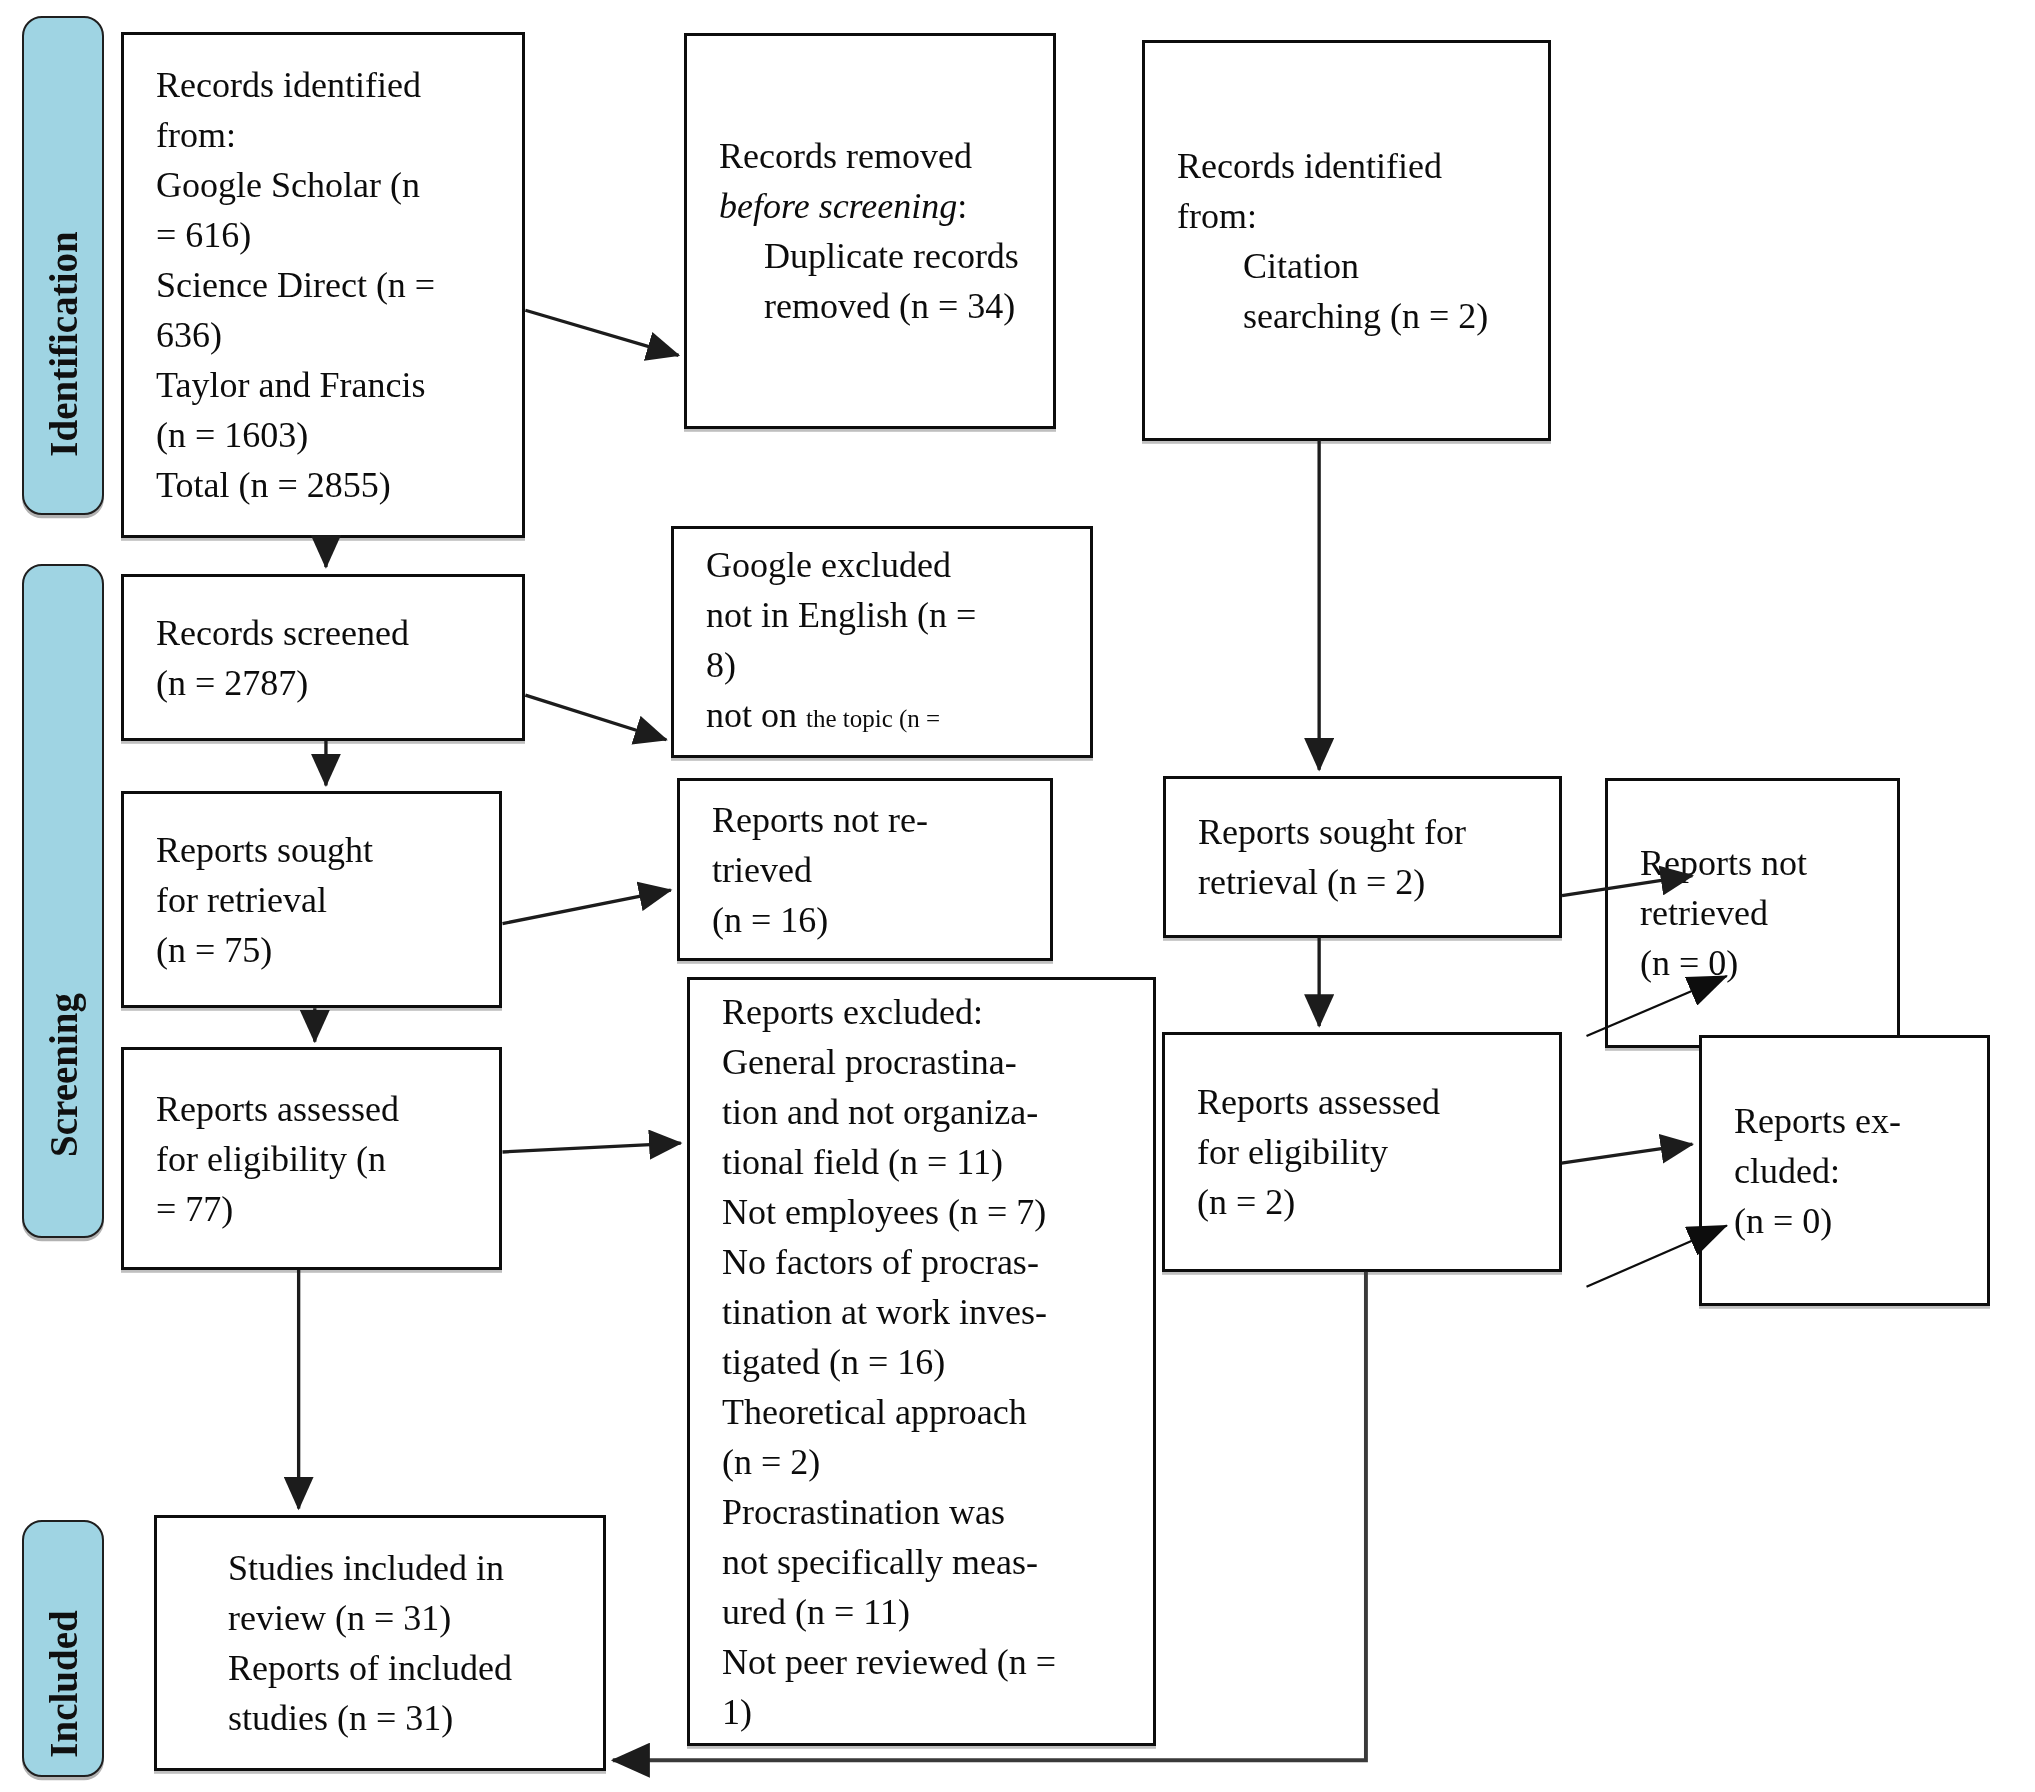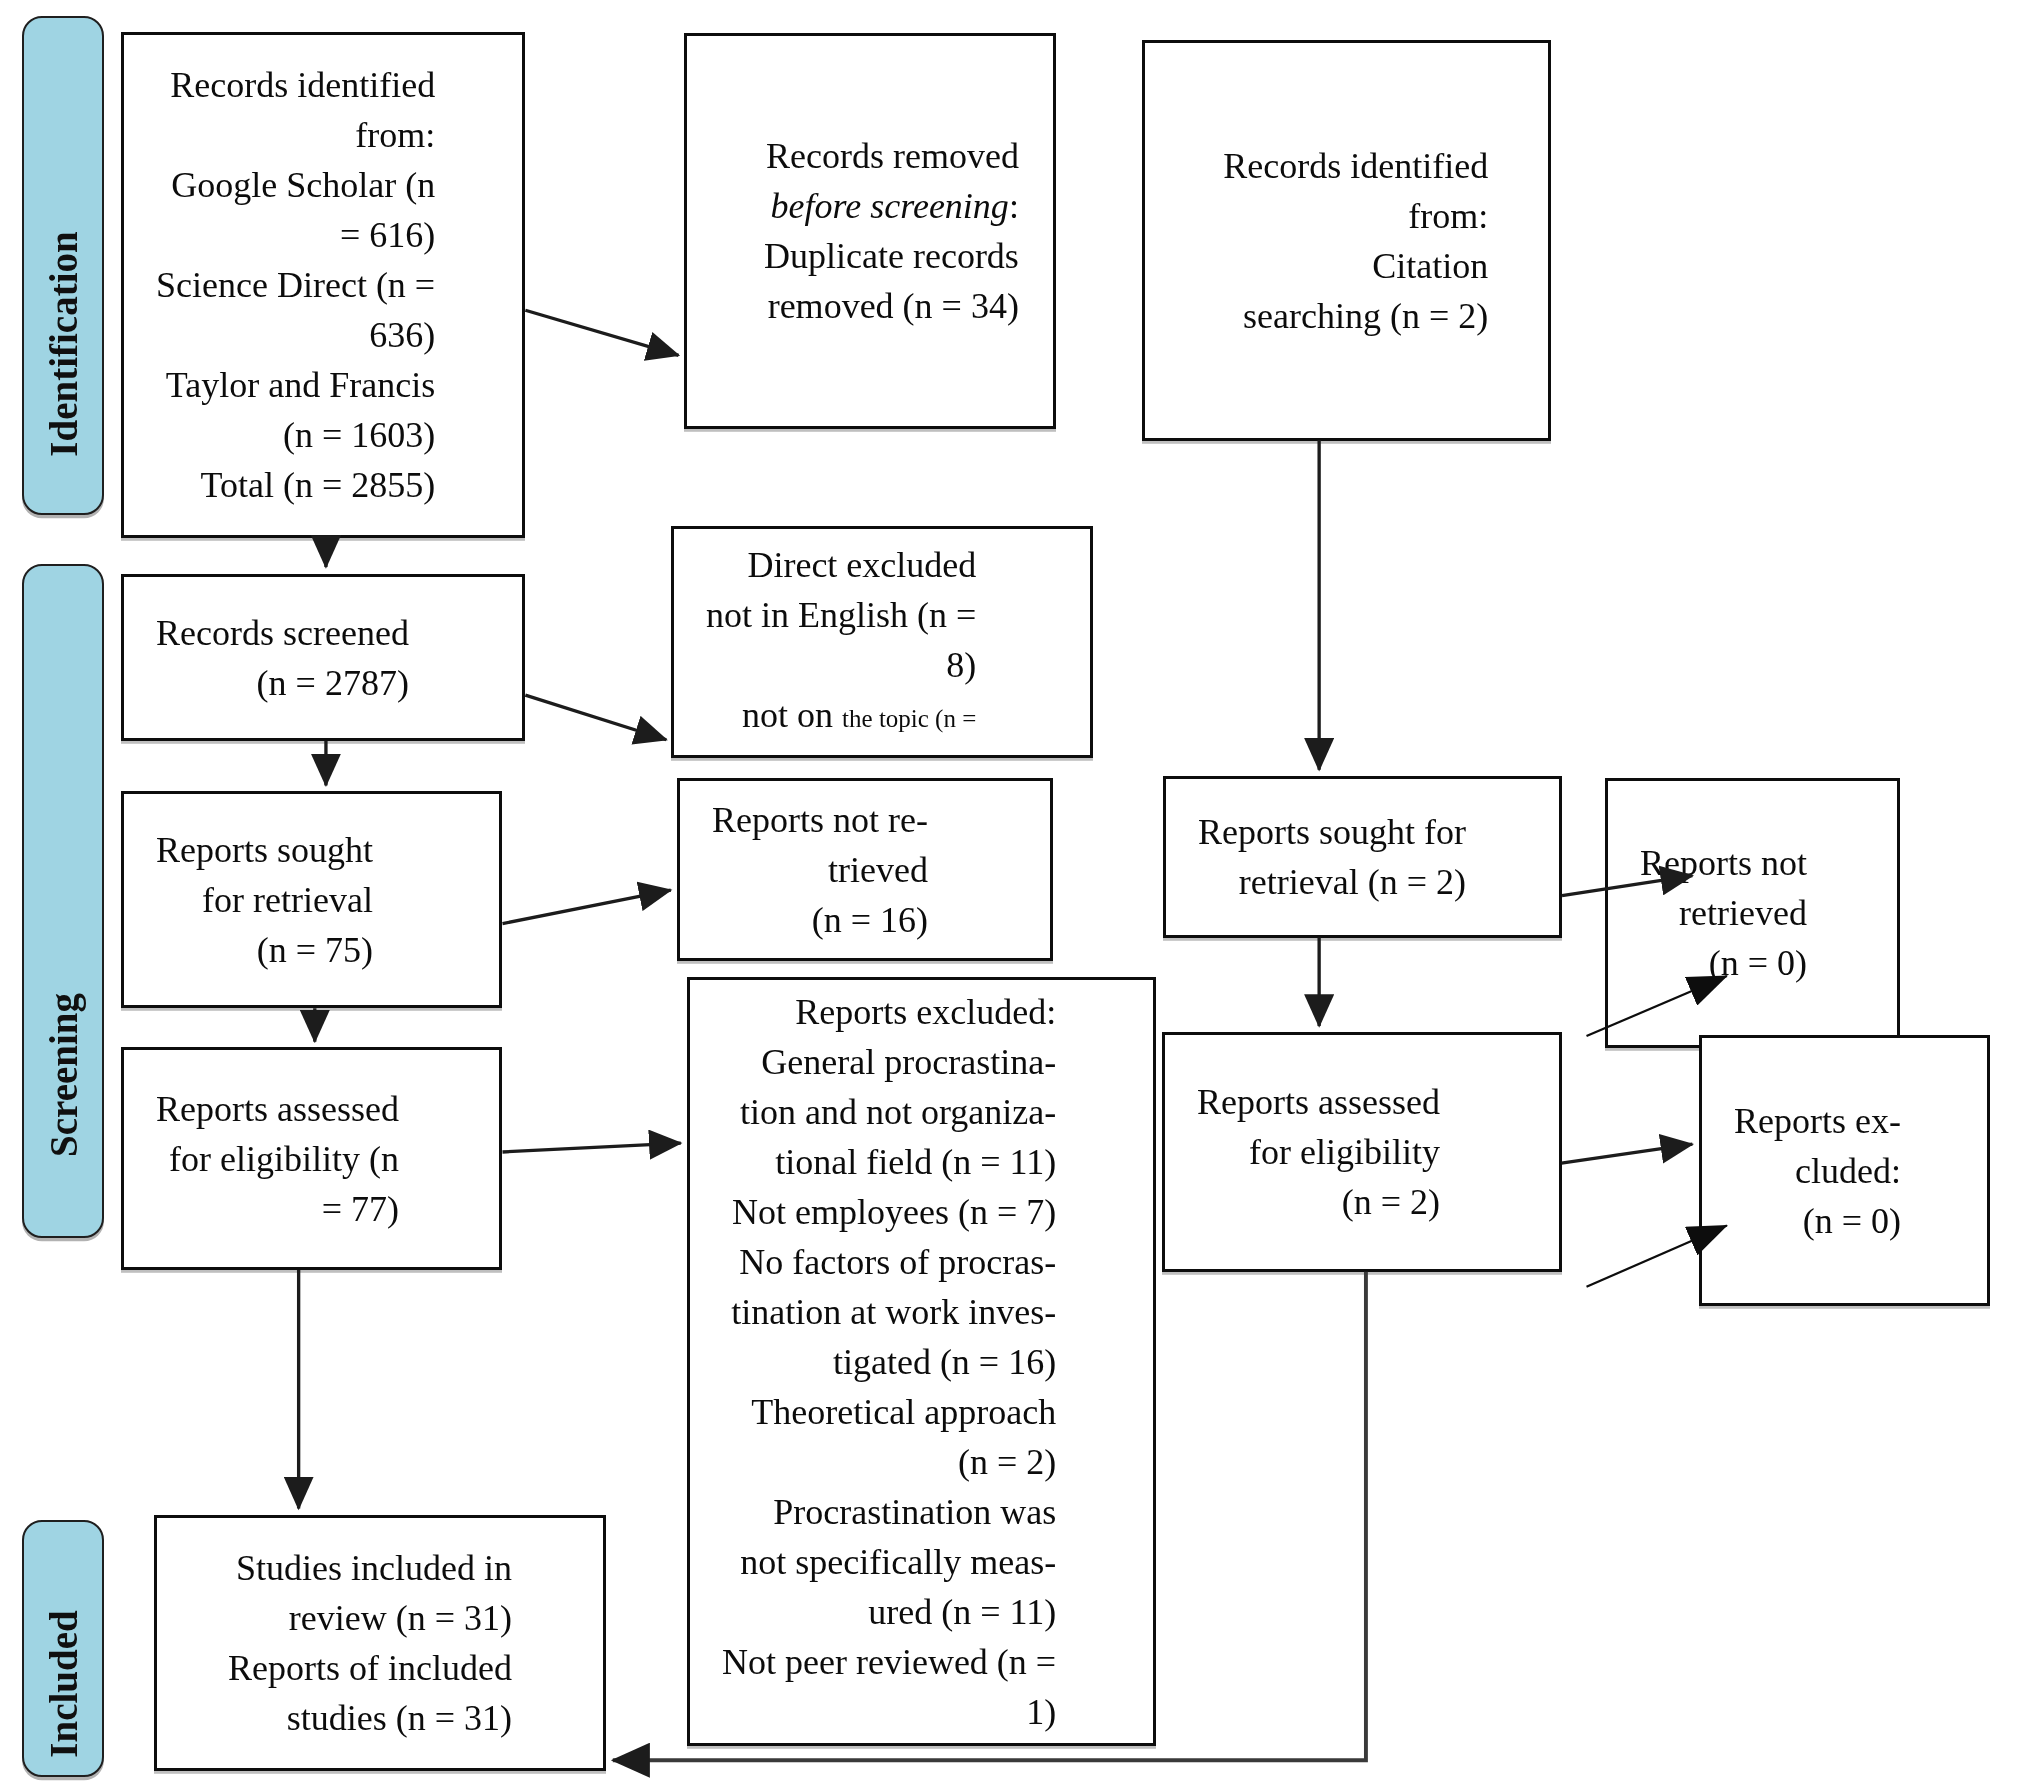--- a/index.html
+++ b/index.html
@@ -13,21 +13,20 @@
     overflow: hidden;
   }
   .box {
     position: absolute;
     box-sizing: border-box;
     border: 3.3px solid #0d0d0d;
     background: #ffffff;
     display: flex;
     align-items: center;
     box-shadow: 0 2.8px 0 rgba(0,0,0,0.25);
-    text-align: right;
   }
   .txt {
     display: block;
     padding: 0 16.7px 0 32px;
     font-size: 36px;
     line-height: 50px;
     letter-spacing: 0;
   }
   .pre { white-space: pre-line; }
   .big .txt { line-height: 50px; padding-right: 11px; }
@@ -119,21 +118,21 @@
     <div class="txt">
       <span>Records removed</span><br>
       <span class="ital">before screening</span><span>:</span><br>
       <span class="ind1">Duplicate records</span><br>
       <span class="ind1">removed (n = 34)</span>
     </div>
   </div>
 
   <div class="box" style="left:671px;top:526px;width:422px;height:232px">
     <div class="txt">
-      <span>Direct excluded</span><br>
+      <span>Google excluded</span><br>
       <span>not in English (n =</span><br>
       <span>8)</span><br>
       <span>not on </span><span class="small">the topic (n =</span>
     </div>
   </div>
 
   <div class="box" style="left:677px;top:778px;width:376px;height:183px">
     <span class="txt pre">Reports not re-
 trieved
 (n = 16)</span>

